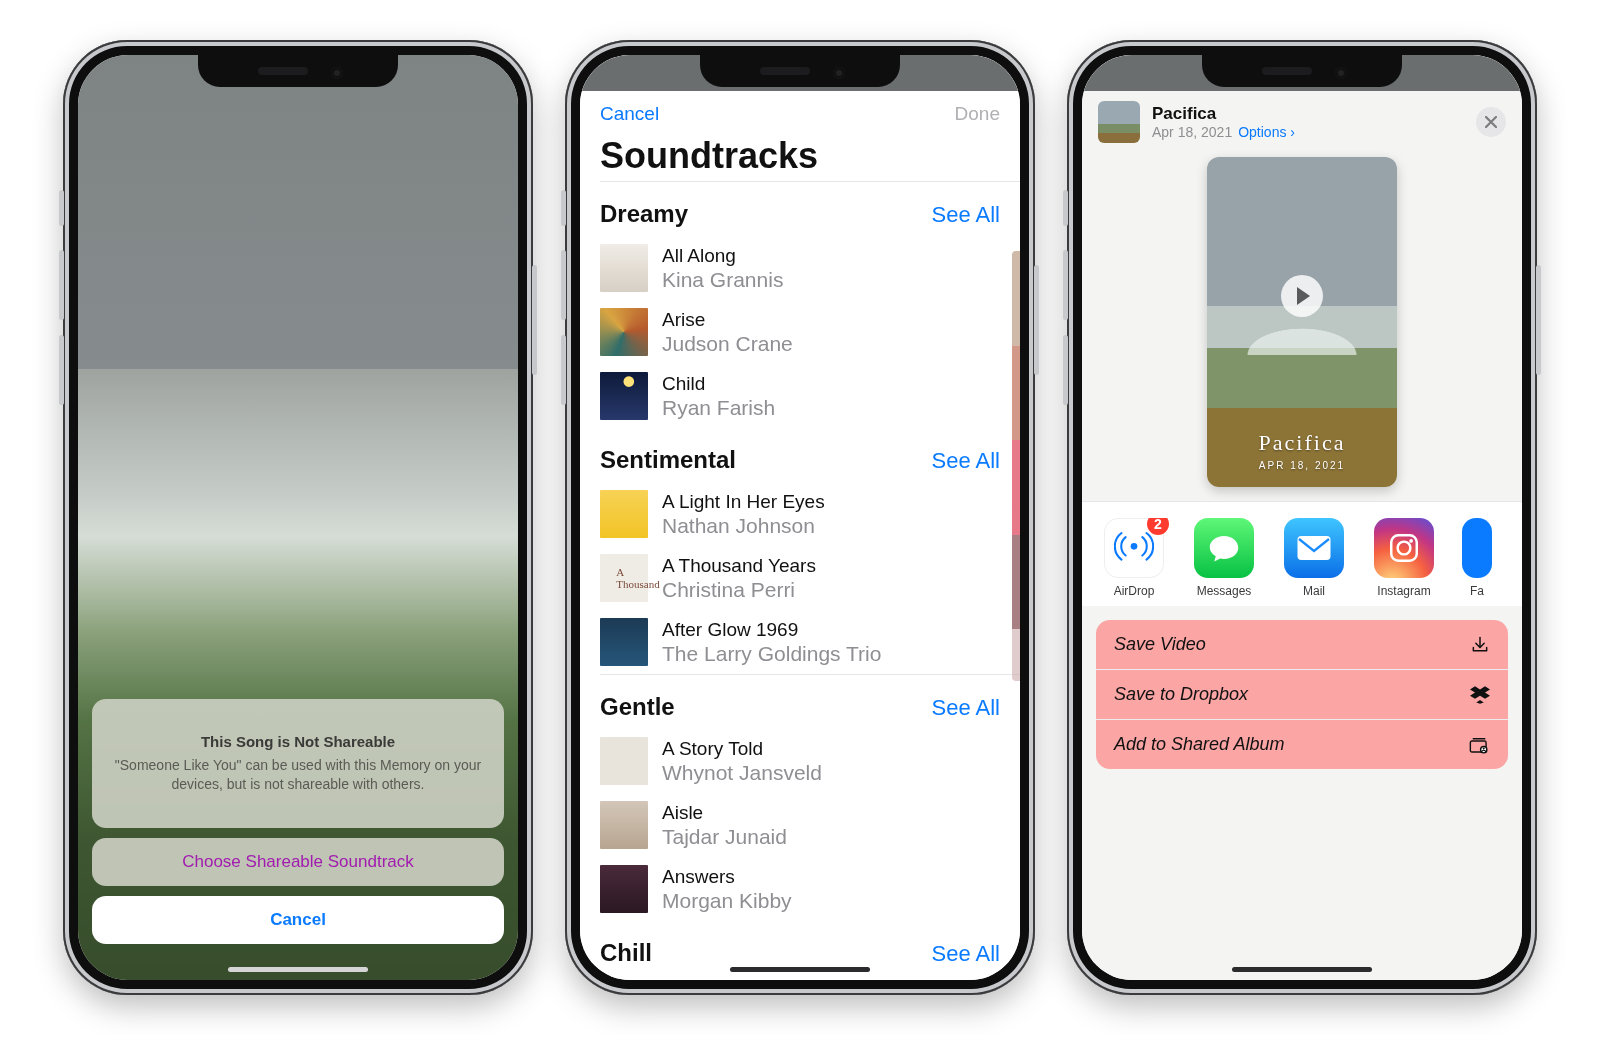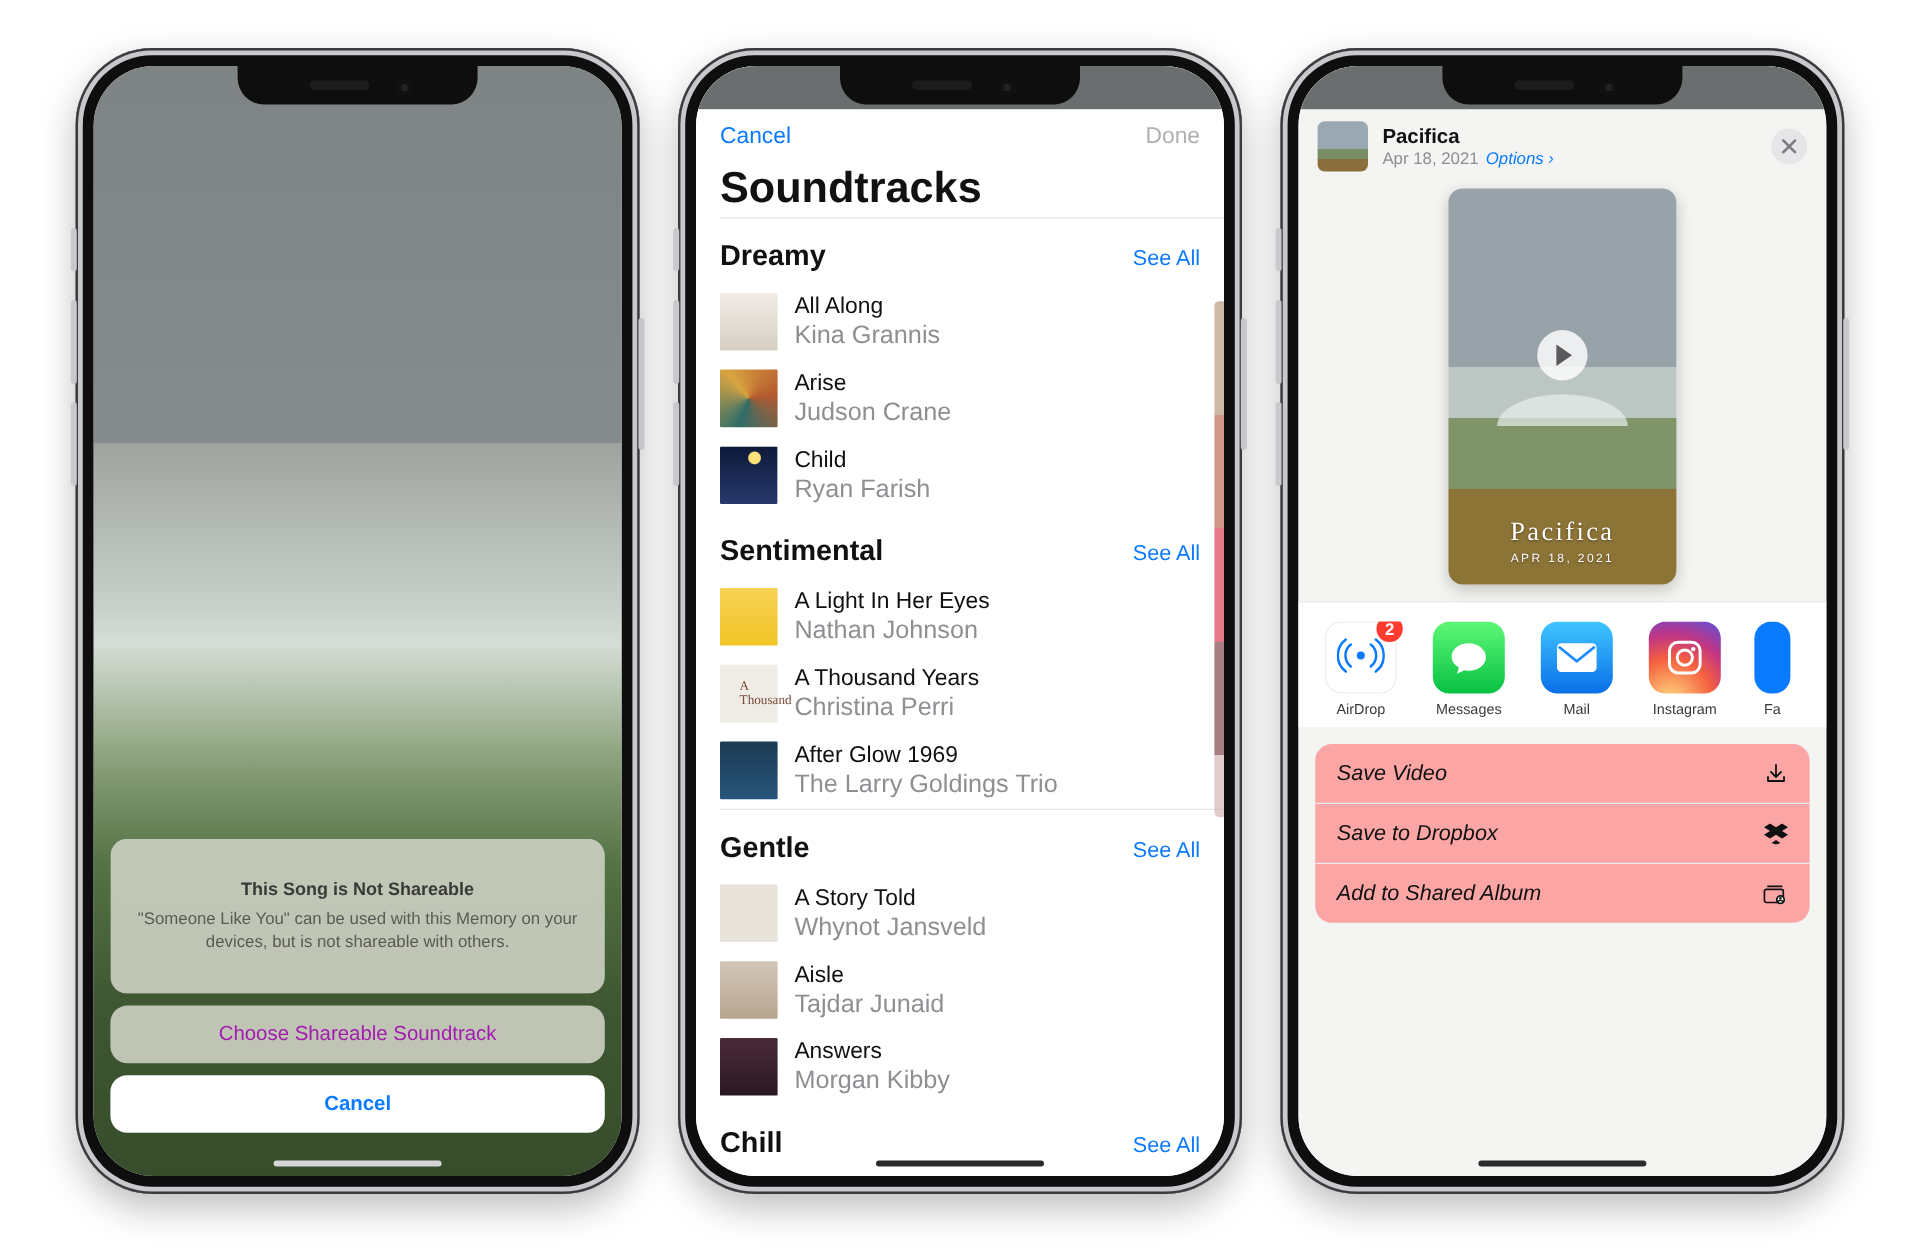--- a/index.html
+++ b/index.html
@@ -62,21 +62,21 @@
   .p2-wrap { position:absolute; inset:0; display:flex; flex-direction:column; background:#fff; }
   .p2-dimhdr { height:36px; background:#6a6e6f; }
   .p2-nav { display:flex; justify-content:space-between; align-items:center; padding:12px 20px 10px; }
   .p2-nav .l { color:#0a7aff; font-size:19px; }
   .p2-nav .r { color:#b0b0b4; font-size:19px; }
   .p2-title { font-size:36px; font-weight:700; padding:0 20px 4px; color:#111; }
   .p2-scroll { flex:1; overflow:hidden; }
   .divider { height:1px; background:#e5e5ea; margin-left:20px; }
   .sec-head { display:flex; justify-content:space-between; align-items:baseline; padding:18px 20px 8px; }
   .sec-head h2 { font-size:24px; font-weight:700; color:#111; }
-  .sec-head .see { color:#0a7aff; font-size:18px; }
+  .sec-head .see { color:#0a7aff; font-size:22px; }
   .track { display:flex; align-items:center; gap:14px; padding:8px 20px; }
   .art { width:48px; height:48px; border-radius:1px; flex:0 0 48px;padding-left:28px; }
   .track-text .tt { font-size:19px; color:#111; }
   .track-text .ta { font-size:21px; color:#8e8e93; margin-top:1px; }
   .peek { position:absolute; right:0; top:196px; width:8px; height:430px;
     background: linear-gradient(#b08a6c 0 22%, #b4553a 22% 44%, #d61f3a 44% 66%, #6e2a2f 66% 88%, #caa 88% 100%); border-radius:4px 0 0 4px; opacity:.6; }
 
   
   .art-a { background: linear-gradient(#f0ece6, #d7cfc4); }
   .art-b { background: conic-gradient(from 200deg, #2f6d6a, #d9a441, #b65a2d, #2f6d6a); }
@@ -88,21 +88,21 @@
   .art-h { background: linear-gradient(#d3c6b8, #b7a590); }
   .art-i { background: linear-gradient(#4a2a3a, #2a1822); }
 
   
   .p3-wrap { position:absolute; inset:0; display:flex; flex-direction:column; background:#f4f4f2; }
   .p3-dimhdr { height:36px; background:#6a6e6f; }
   .p3-top { display:flex; align-items:center; gap:12px; padding:10px 16px 12px; }
   .p3-thumb { width:42px; height:42px; border-radius:6px; background: linear-gradient(#9aa9b1 0 55%, #7a8e65 55% 75%, #8a6f3c 75% 100%); }
   .p3-name { font-size:17px; font-weight:600; color:#111; }
   .p3-sub { font-size:14px; color:#8e8e93; display:flex; align-items:center; gap:6px; }
-  .p3-sub .opt { color:#0a7aff;font-style:italic; }
+  .p3-sub .opt { color:#0a7aff; }
   .p3-close { margin-left:auto; width:30px; height:30px; border-radius:50%; background:#e6e6e8; display:flex; align-items:center; justify-content:center; color:#7c7c80; font-size:17px; }
   .p3-preview { display:flex; justify-content:center; padding:2px 0 14px; }
   .pcard { position:relative; width:190px; height:330px; border-radius:12px; overflow:hidden; box-shadow:0 4px 12px rgba(0,0,0,.2); 
     background: linear-gradient(#97a3a9 0 45%, #bcc7c4 45% 58%, #7f9468 58% 76%, #8c7336 76% 100%); }
   .pcard .surf { position:absolute; left:0; right:0; top:46%; height:14%;
     background: radial-gradient(ellipse at 50% 100%, #e9efec 40%, transparent 41%); opacity:.7; }
   .pcard .play { position:absolute; top:42%; left:50%; transform:translate(-50%,-50%); width:42px; height:42px; border-radius:50%; background:rgba(255,255,255,.82); display:flex; align-items:center; justify-content:center; }
   .pcard .play::after { content:""; border-left:13px solid #5a5a5c; border-top:9px solid transparent; border-bottom:9px solid transparent; margin-left:3px; }
   .pcard .caption { position:absolute; left:0; right:0; bottom:16px; text-align:center; color:#fff; text-shadow:0 1px 2px rgba(0,0,0,.4); }
   .pcard .caption .big { font-family: Georgia, serif; font-size:22px; letter-spacing:2px; }

